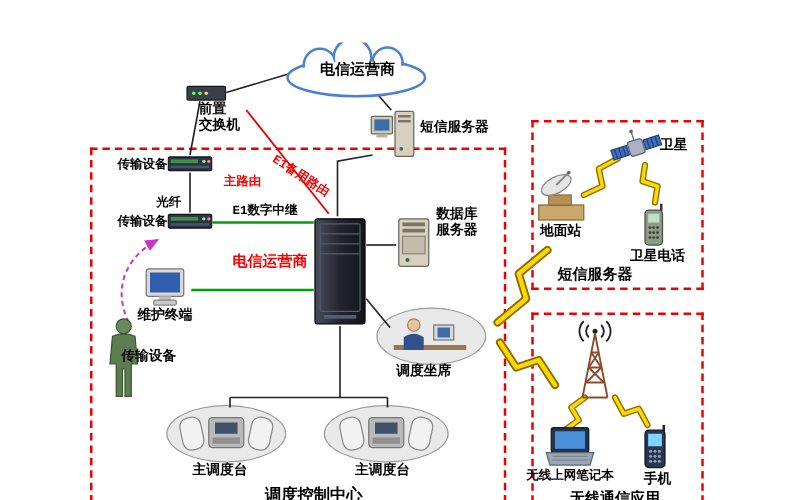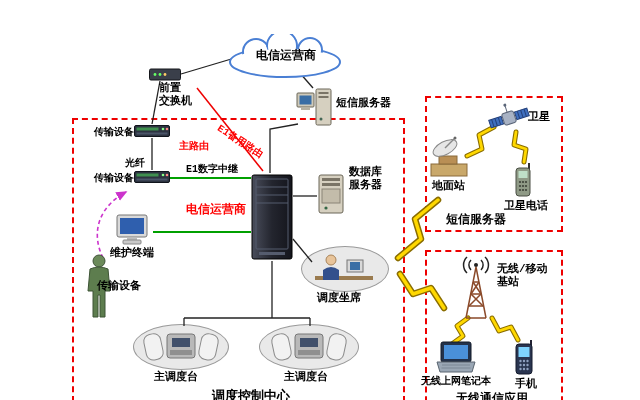--- a/index.html
+++ b/index.html
@@ -275,24 +275,20 @@
       <path d="M30,4 A7 7 0 0 1 30,14"></path>
       <path d="M16,1 A11 11 0 0 0 16,17"></path>
       <path d="M34,1 A11 11 0 0 1 34,17"></path>
     </g>
     <g stroke="#8b4a2a" stroke-width="1.5" fill="none">
       <path d="M25,11 L15,62 M25,11 L35,62"></path>
       <path d="M22,26 L28,26 M20,38 L30,38 M18,50 L32,50 M15,62 L35,62"></path>
       <path d="M22,26 L30,38 M28,26 L20,38 M20,38 L32,50 M30,38 L18,50"></path>
     </g>
   </svg>
-  <div class="lbl" style="left:497px;top:235px">
-    <span style="display:block">无线/移动</span>
-    <span style="display:block">基站</span>
-  </div>
 
   <svg class="icon" style="left:434px;top:313px" width="44" height="34">
     <rect x="7" y="1" width="30" height="20" rx="2" fill="#24324a" stroke="#121a28"></rect>
     <rect x="10" y="4" width="24" height="14" fill="#4a90d9"></rect>
     <polygon points="3,21 41,21 38,31 6,31" fill="#9aa7b5" stroke="#5a6570"></polygon>
     <line x1="8" y1="24" x2="36" y2="24" stroke="#7a8795"></line>
     <line x1="7.5" y1="27" x2="36.5" y2="27" stroke="#7a8795"></line>
   </svg>
   <div class="lbl sm" style="left:421px;top:348px">无线上网笔记本</div>
 

